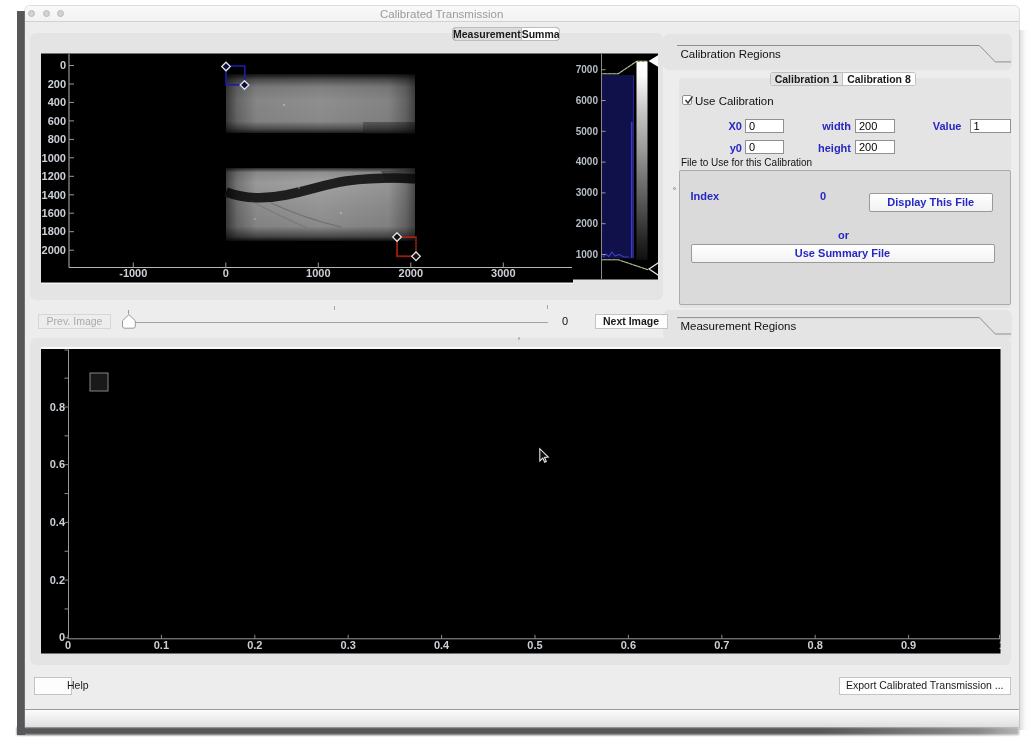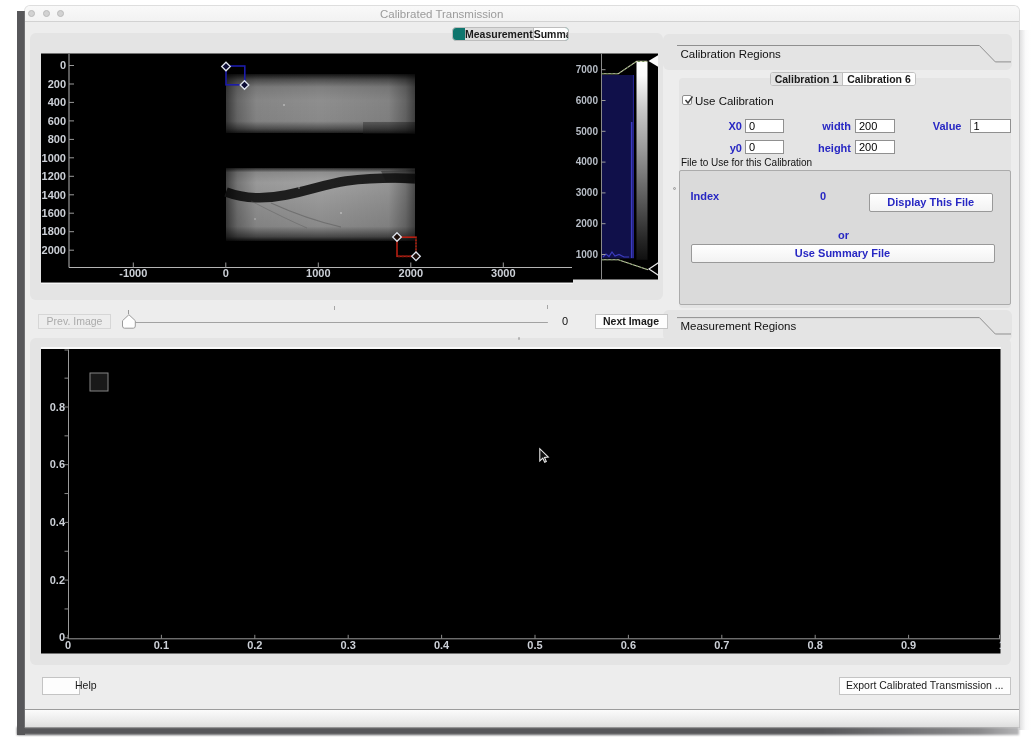--- a/index.html
+++ b/index.html
@@ -9,21 +9,21 @@
 #shadowL{left:17px;top:11px;width:8px;height:724px;background:#57575a;filter:blur(0.6px);}
 #shadowB{left:17px;top:727px;width:1002px;height:8px;background:linear-gradient(90deg,#57575a 0%,#57575a 80%,#8a8a8c 96%,#b5b5b7 100%);filter:blur(0.8px);}
 #shadowR{left:1019px;top:30px;width:12px;height:700px;background:linear-gradient(90deg,rgba(190,190,192,.55),rgba(230,230,232,.18) 55%,rgba(255,255,255,0));}
 #win{left:25px;top:6px;width:994px;height:721px;background:#ededed;border-radius:5px 5px 0 0;
 box-shadow:0 0 0 1px rgba(160,160,160,.35);}
 #titlebar{left:25px;top:6px;width:994px;height:15.5px;background:linear-gradient(#f9f9f9,#f2f2f2);
 border-bottom:1px solid #d2d2d2;border-radius:5px 5px 0 0;}
 .tl{top:10.2px;width:7px;height:7px;border-radius:50%;background:#d2d2d2;border:1px solid #bababa;}
 #title{left:380px;top:7.5px;width:284px;text-align:left;font-size:11.5px;color:#9b9b9b;}
 
-#segtop{left:452px;top:26.5px;width:117px;height:14px;border:1px solid #bdbdbd;border-radius:4px;display:flex;overflow:hidden;background:#0f766e;z-index:5;padding-left:12px;}
+#segtop{left:452px;top:26.5px;width:108px;height:14px;border:1px solid #bdbdbd;border-radius:4px;display:flex;overflow:hidden;background:#0f766e;z-index:5;}
 #segtop .s1{width:76.5px;background:#dcdcdc;border-right:1px solid #bdbdbd;}
 #segtop .s2{flex:1;background:#fefefe;}
 .segtxt{font-size:10.5px;font-weight:bold;color:#1a1a1a;text-align:center;line-height:12.5px;}
 
 .panel{background:#e4e4e4;border-radius:6px;}
 #panelA{left:30px;top:33px;width:633px;height:267px;}
 #panelB{left:30px;top:338px;width:981px;height:326.5px;}
 #calhead{left:663px;top:34px;width:349px;height:35.5px;}
 #calbody{left:678.5px;top:78.4px;width:332.5px;height:229.6px;border-radius:4px;}
 #meashead{left:663px;top:310px;width:349px;height:31px;}
@@ -209,21 +209,21 @@
 <div class="abs" style="left:555px;top:314.5px;width:20px;text-align:center;font-size:11px;color:#111;">0</div>
 <div class="abs btn" style="left:594.5px;top:314px;width:73px;height:15px;line-height:13px;font-weight:bold;">Next Image</div>
 <div class="abs" style="left:517.5px;top:337px;width:2.5px;height:2.5px;border-radius:50%;background:#b3b3b3;"></div>
 
 <svg class="abs headline" style="left:663px;top:34px" width="350" height="36" viewBox="0 0 350 36">
 <path d="M14,11.5 L316.4,11.5 L332.3,27.9 L348,27.9" fill="none" stroke="#8f8f8f" stroke-width="1"></path>
 </svg>
 <div class="abs htxt" style="left:680.5px;top:47.5px;">Calibration Regions</div>
 <div class="abs" id="segcal" style="left:770px;top:71.8px;width:146px;height:14px;border:1px solid #bfbfbf;border-radius:3px;display:flex;overflow:hidden;background:#fff;">
 <div class="segtxt" style="width:72px;background:#e3e3e3;border-right:1px solid #bfbfbf;">Calibration 1</div>
-<div class="segtxt" style="flex:1;background:#fefefe;">Calibration 6</div>
+<div class="segtxt" style="flex:1;background:#fefefe;">Calibration 8</div>
   </div>
 <div class="abs" style="left:681.5px;top:95px;width:10px;height:10px;background:#fff;border:1px solid #8e8e8e;border-radius:2px;"></div>
 <svg class="abs" style="left:683px;top:94px" width="12" height="12" viewBox="0 0 12 12">
     <path d="M2.5,6 L5,9 L9.5,2.5" fill="none" stroke="#3a3a3a" stroke-width="1.4"></path>
   </svg>
 <div class="abs" style="left:695px;top:94.5px;font-size:11.5px;color:#111;">Use Calibration</div>
 <div class="abs blab" style="left:712px;top:120px;width:30px;">X0</div>
 <div class="abs fld" style="left:745px;top:118.5px;width:38.5px;height:14px;">0</div>
 <div class="abs blab" style="left:815px;top:120px;width:36px;">width</div>
 <div class="abs fld" style="left:855px;top:118.5px;width:40px;height:14px;">200</div>
@@ -293,16 +293,16 @@
 <text x="587.4" y="299.8">0.6</text>
       <text x="680.8" y="299.8">0.7</text>
       <text x="774.2" y="299.8">0.8</text>
 <text x="867.6" y="299.8">0.9</text>
       <text x="961" y="299.8">1</text>
 </g>
 <rect x="49" y="24" width="18" height="18" fill="#191919" stroke="#858585" stroke-width="1"></rect>
 <path d="M498.8,99.7 L498.8,111.9 L501.8,109.2 L503.7,113.3 L505.3,112.4 L503.5,108.4 L507.3,108 Z" fill="#101010" stroke="#e8e8e8" stroke-width="1.1"></path>
 </svg>
 
-<div class="abs btn" style="left:42px;top:677px;width:37.5px;height:17.5px;line-height:15.5px;padding-left:32px;">Help</div>
+<div class="abs btn" style="left:34px;top:677px;width:37.5px;height:17.5px;line-height:15.5px;padding-left:32px;">Help</div>
 <div class="abs btn" style="left:839px;top:677px;width:171.5px;height:17.5px;line-height:15.5px;">Export Calibrated Transmission ...</div>
 <div class="abs" style="left:25px;top:708.8px;width:994px;height:1px;background:#9c9c9c;"></div>
 <div class="abs" style="left:25px;top:709.8px;width:994px;height:17.2px;background:linear-gradient(#fbfbfb,#e9e9e9 70%,#dedede);"></div>
 
 </body></html>

